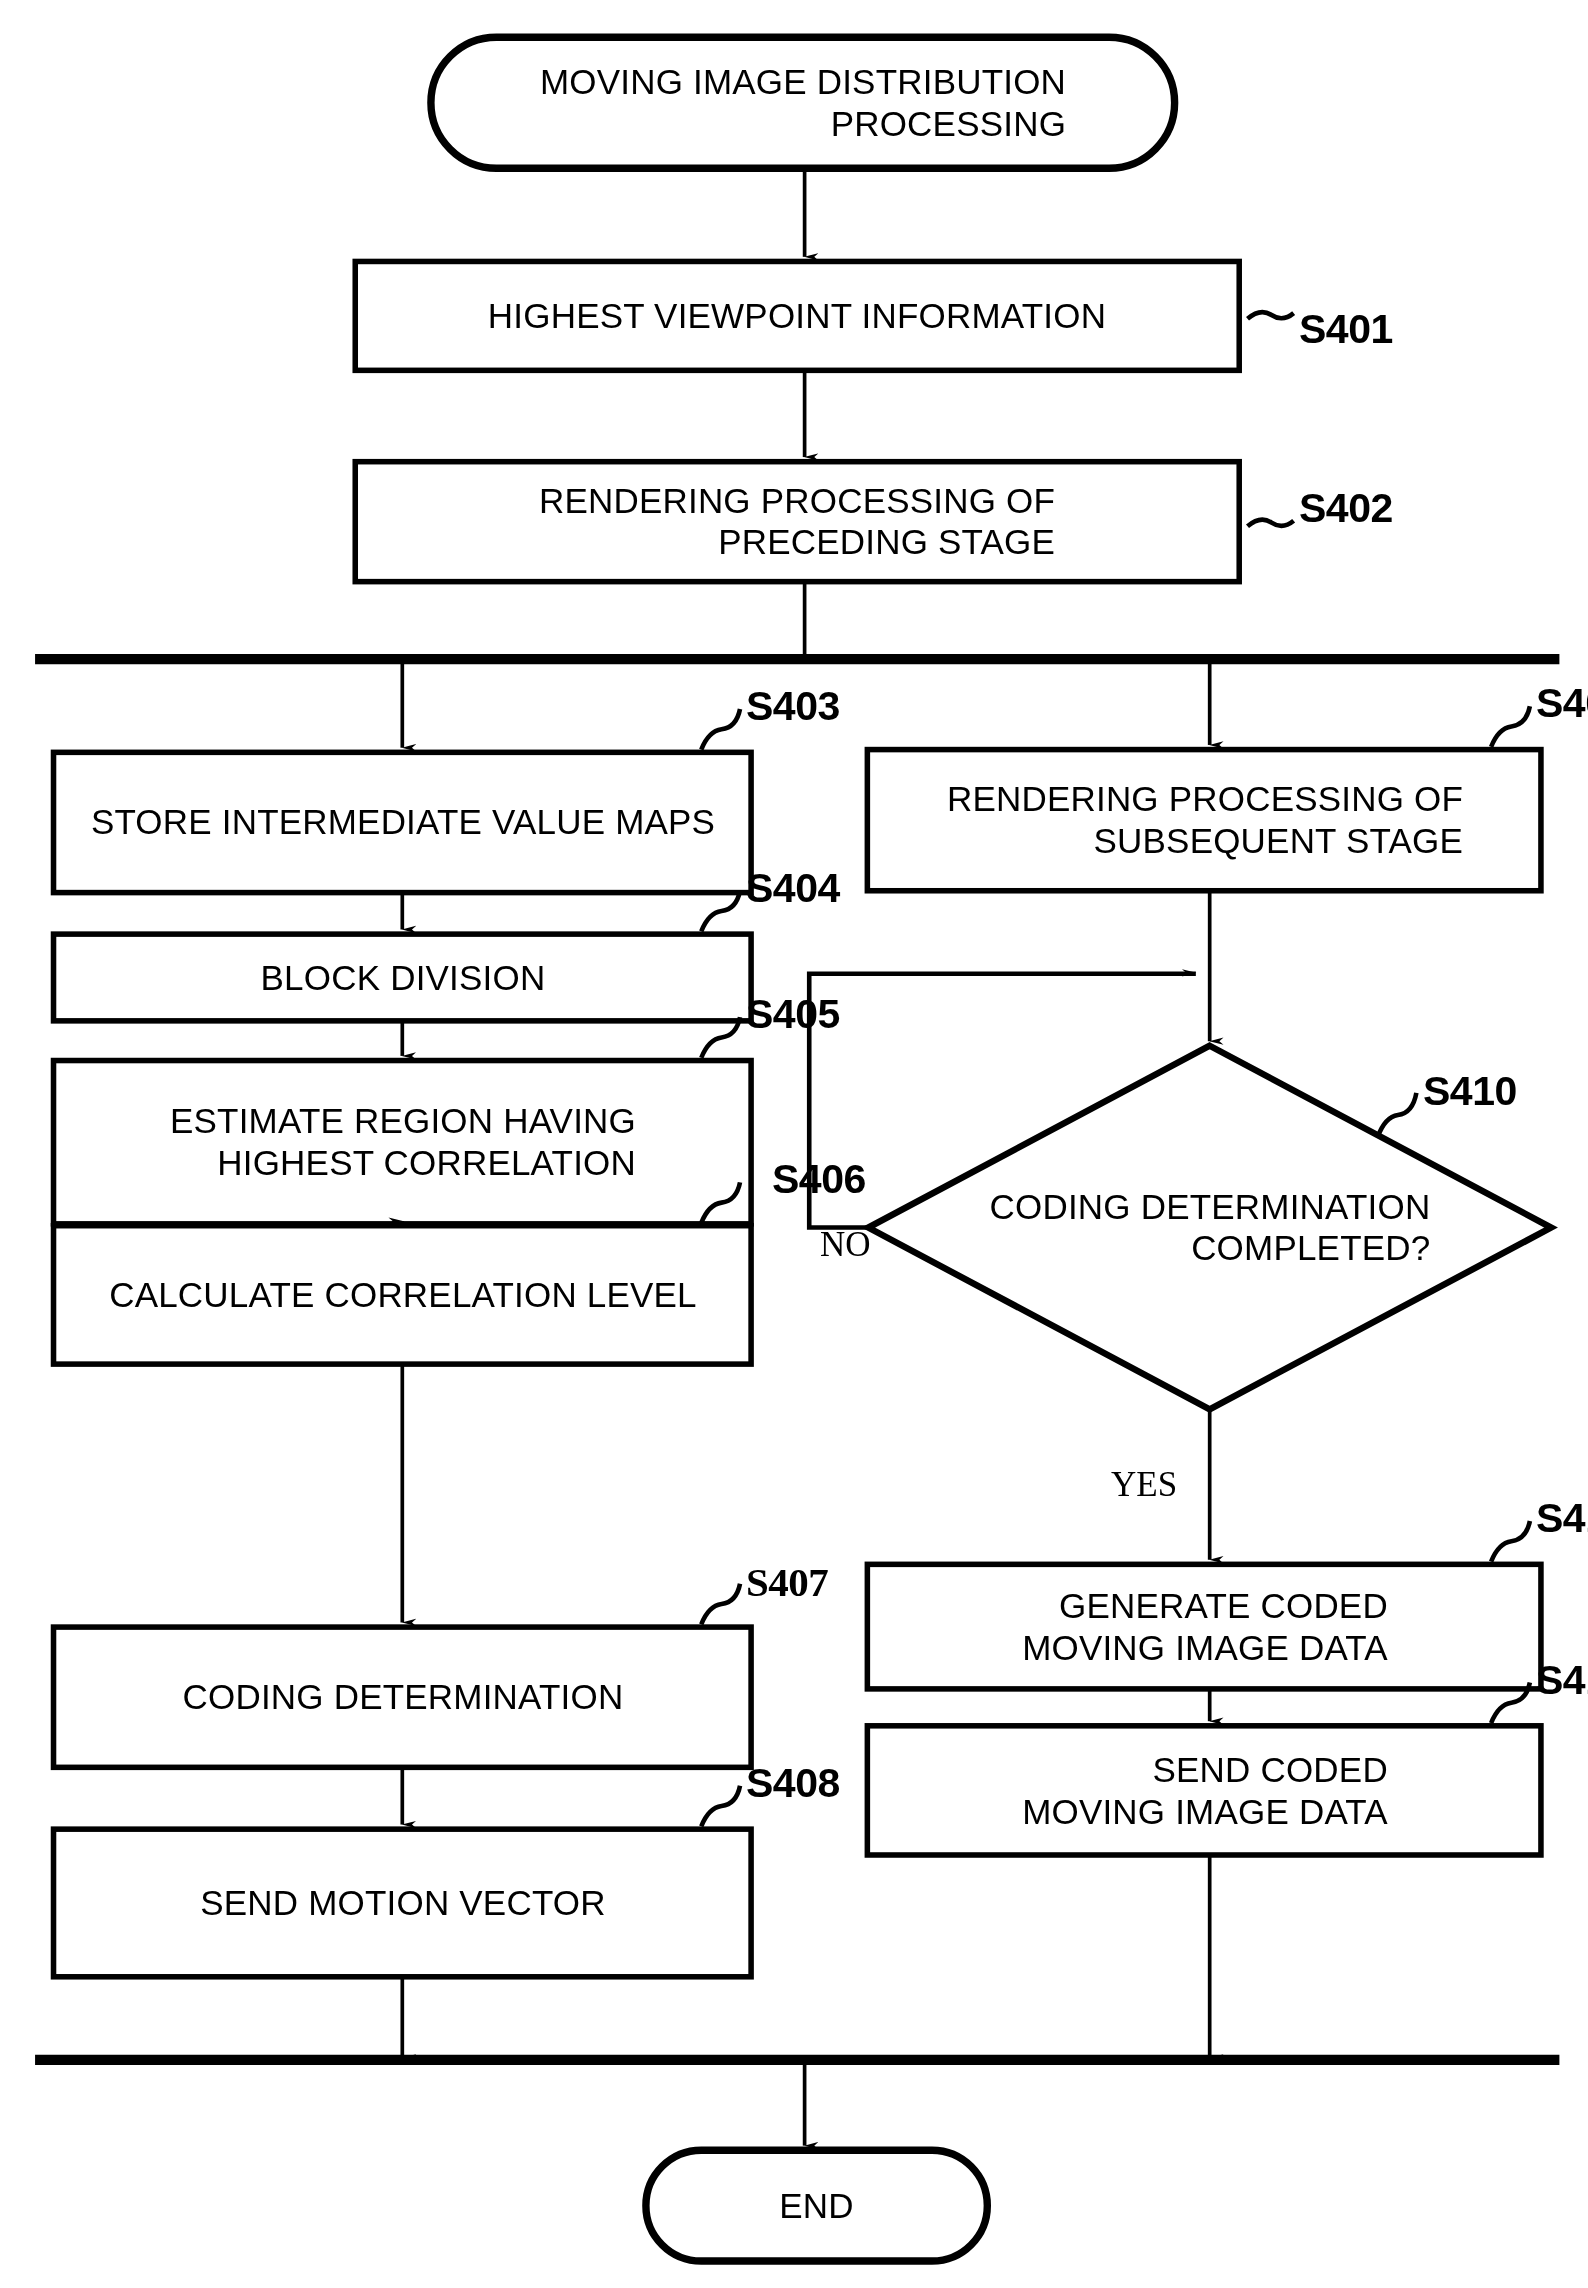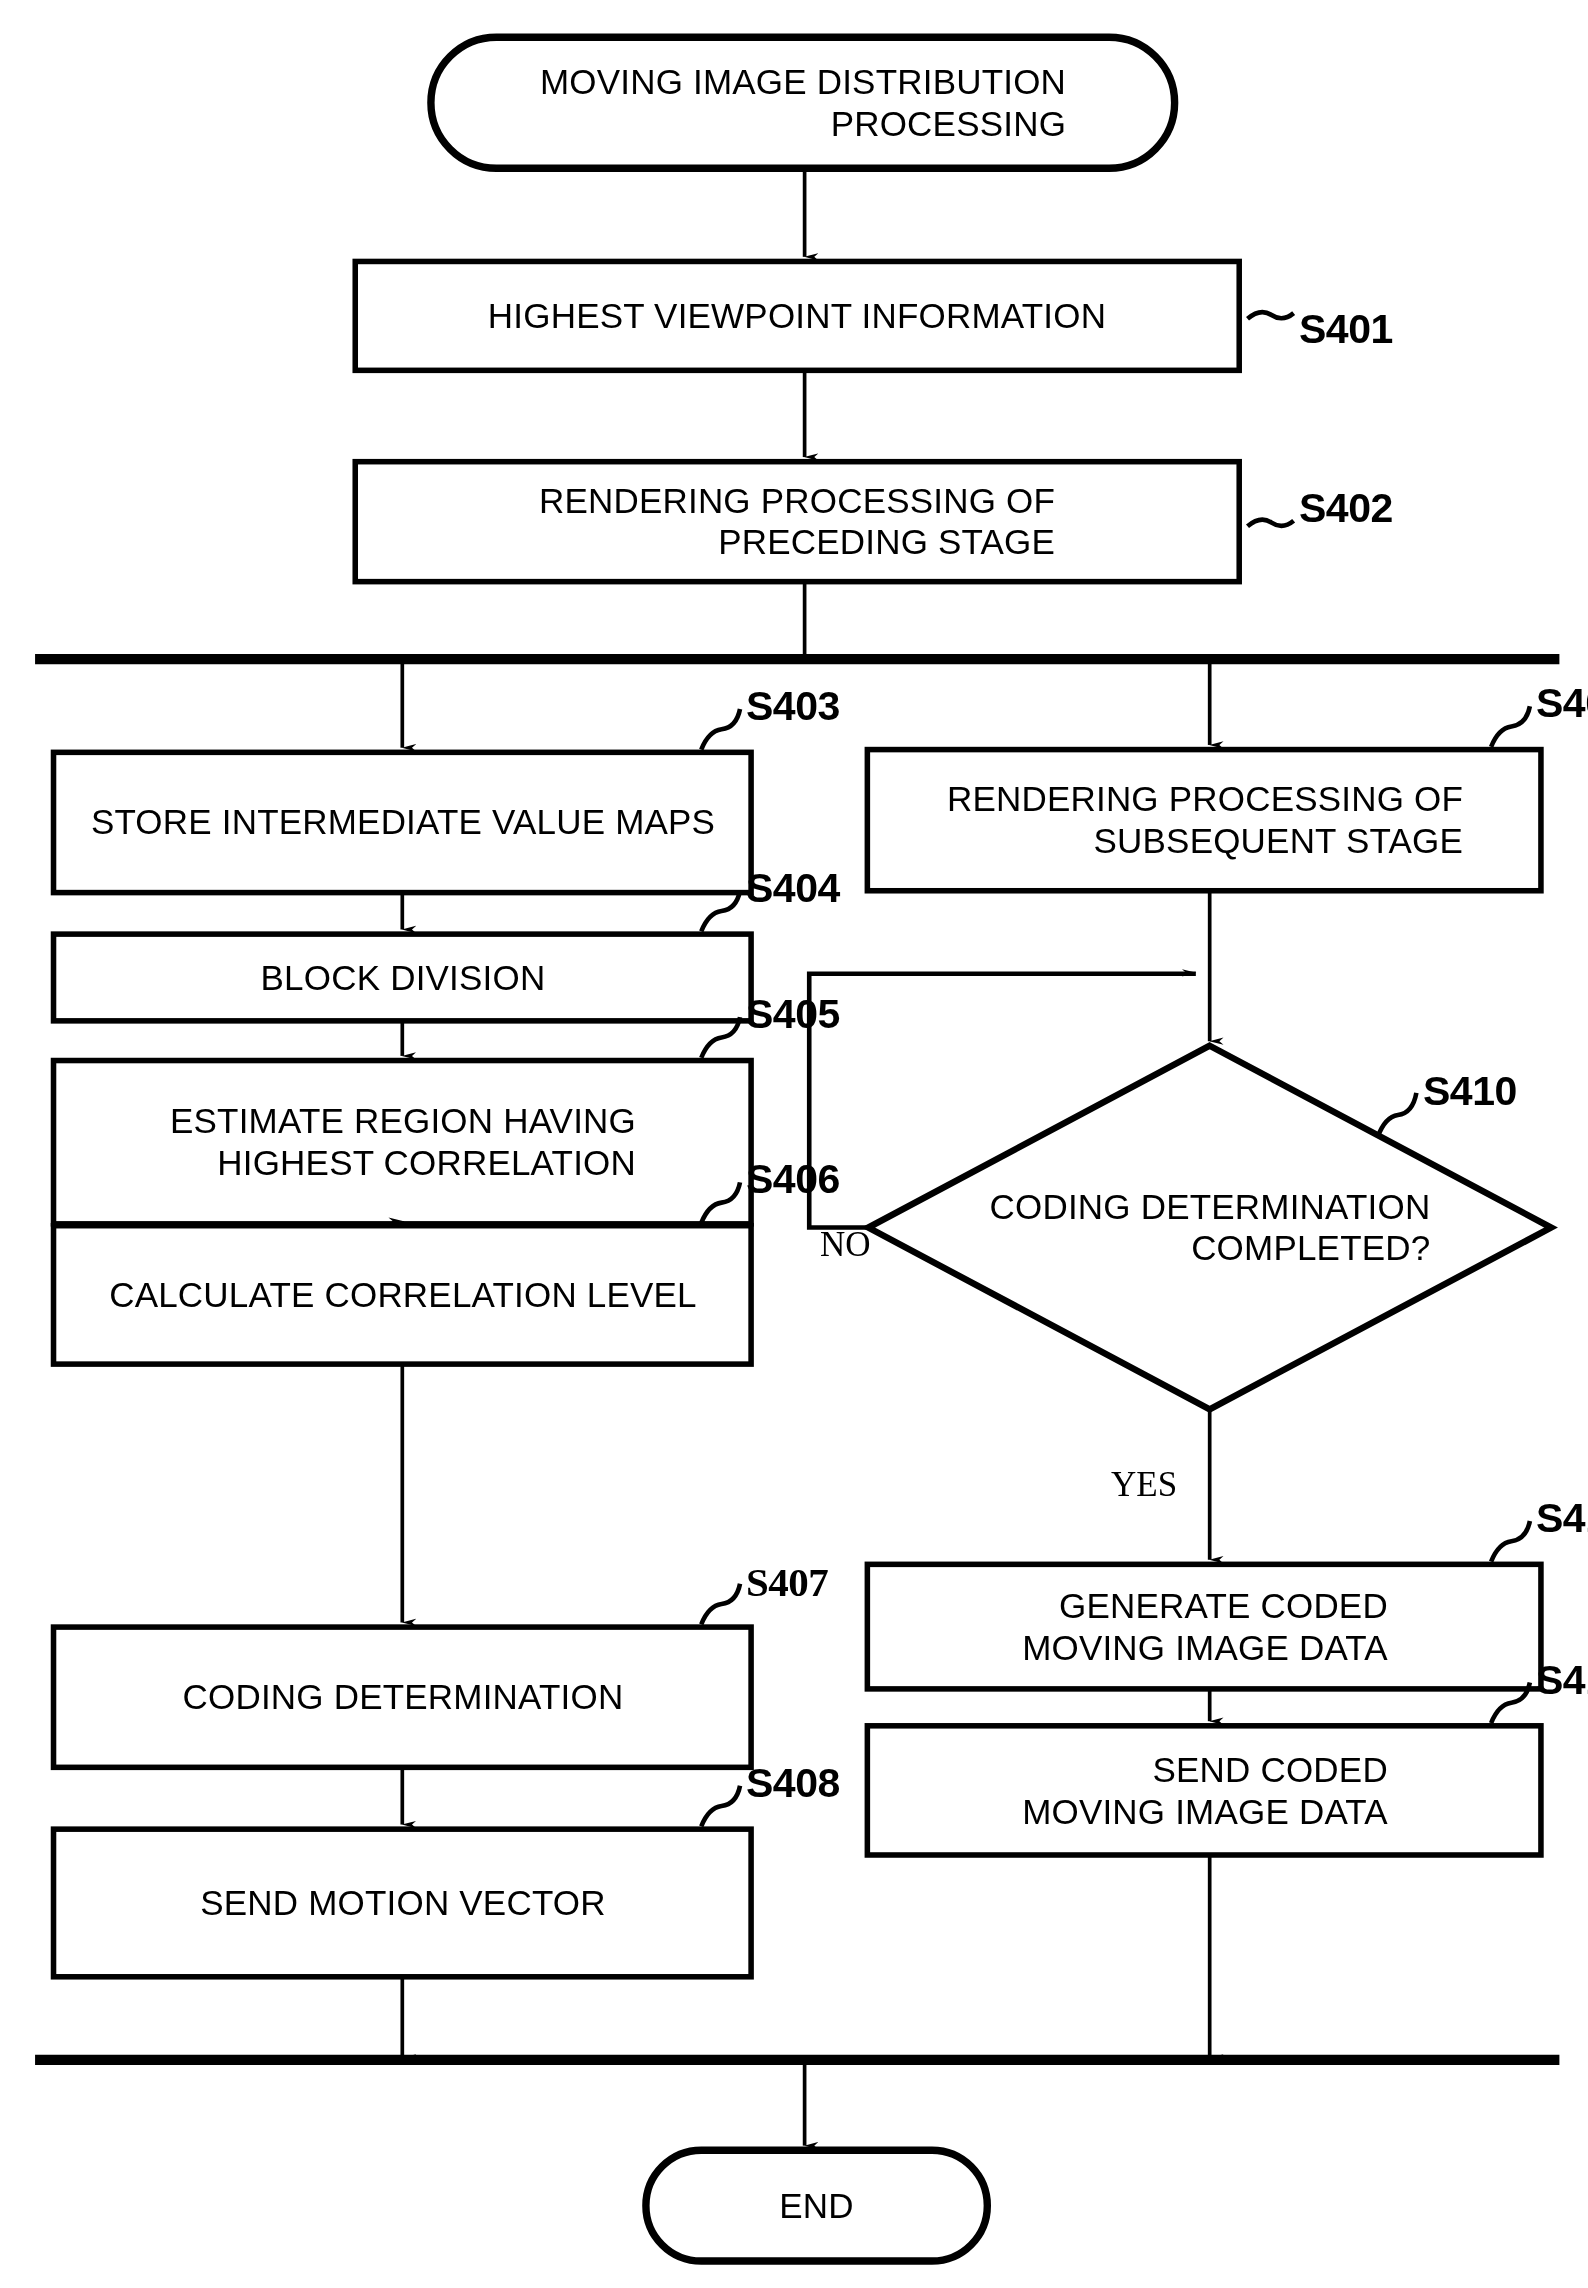--- a/index.html
+++ b/index.html
@@ -163,21 +163,21 @@
   <div class="node-text" style="left:868px; top:1726px; width:674px; height:129px;">SEND CODED
 MOVING IMAGE DATA</div>
 
   <div class="node-text" style="left:646px; top:2150px; width:341px; height:111px;">END</div>
 
   <div class="step-label" style="left:1299px; top:277px;margin-top:29px;">S401</div>
   <div class="step-label" style="left:1299px; top:485px;">S402</div>
   <div class="step-label" style="left:746px; top:683px;">S403</div>
   <div class="step-label" style="left:746px; top:865px;">S404</div>
   <div class="step-label" style="left:746px; top:991px;">S405</div>
-  <div class="step-label" style="left:746px; top:1156px;">S406</div>
+  <div class="step-label" style="left:772px; top:1156px;">S406</div>
   <div class="step-label" style="left:746px; top:1558px;font-family:Liberation Serif, serif;">S407</div>
   <div class="step-label" style="left:746px; top:1760px;">S408</div>
   <div class="step-label" style="left:1536px; top:680px;">S409</div>
   <div class="step-label" style="left:1423px; top:1068px;">S410</div>
   <div class="step-label" style="left:1536px; top:1495px;">S411</div>
   <div class="step-label" style="left:1536px; top:1657px;">S412</div>
 
   <div class="branch-label" style="left:820px; top:1181px;">NO</div>
   <div class="branch-label" style="left:1111px; top:1421px;">YES</div>
 

